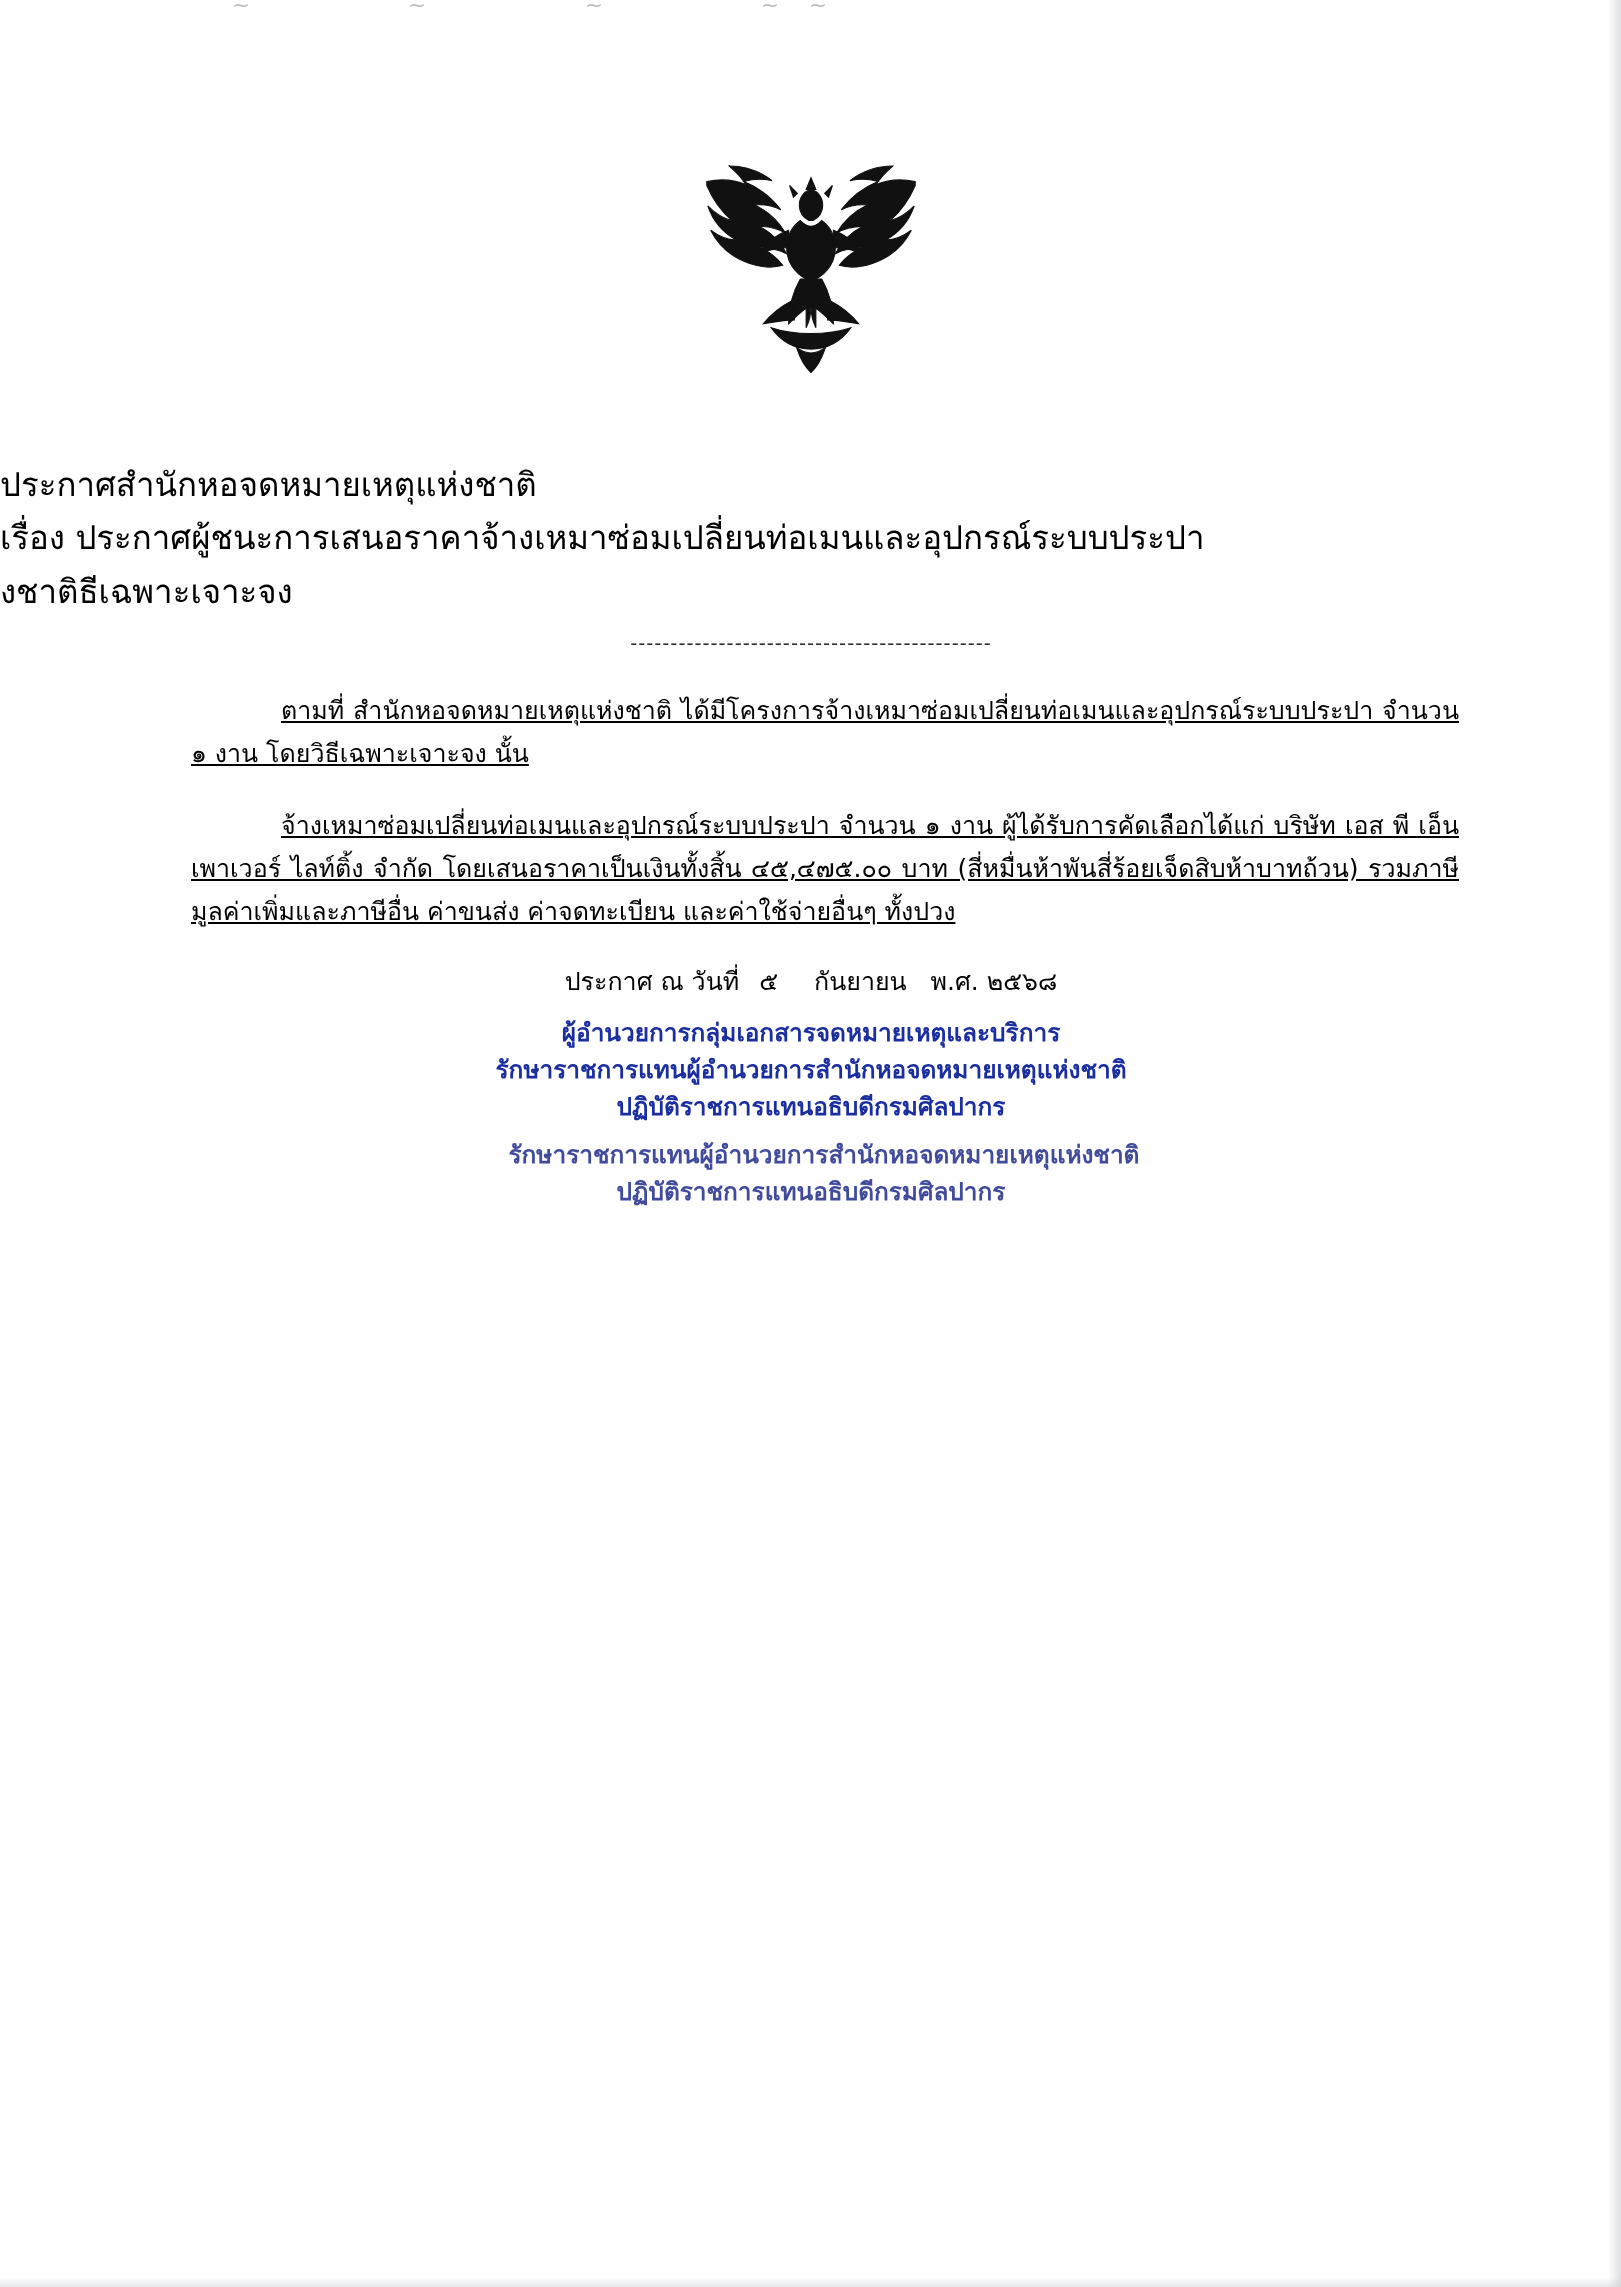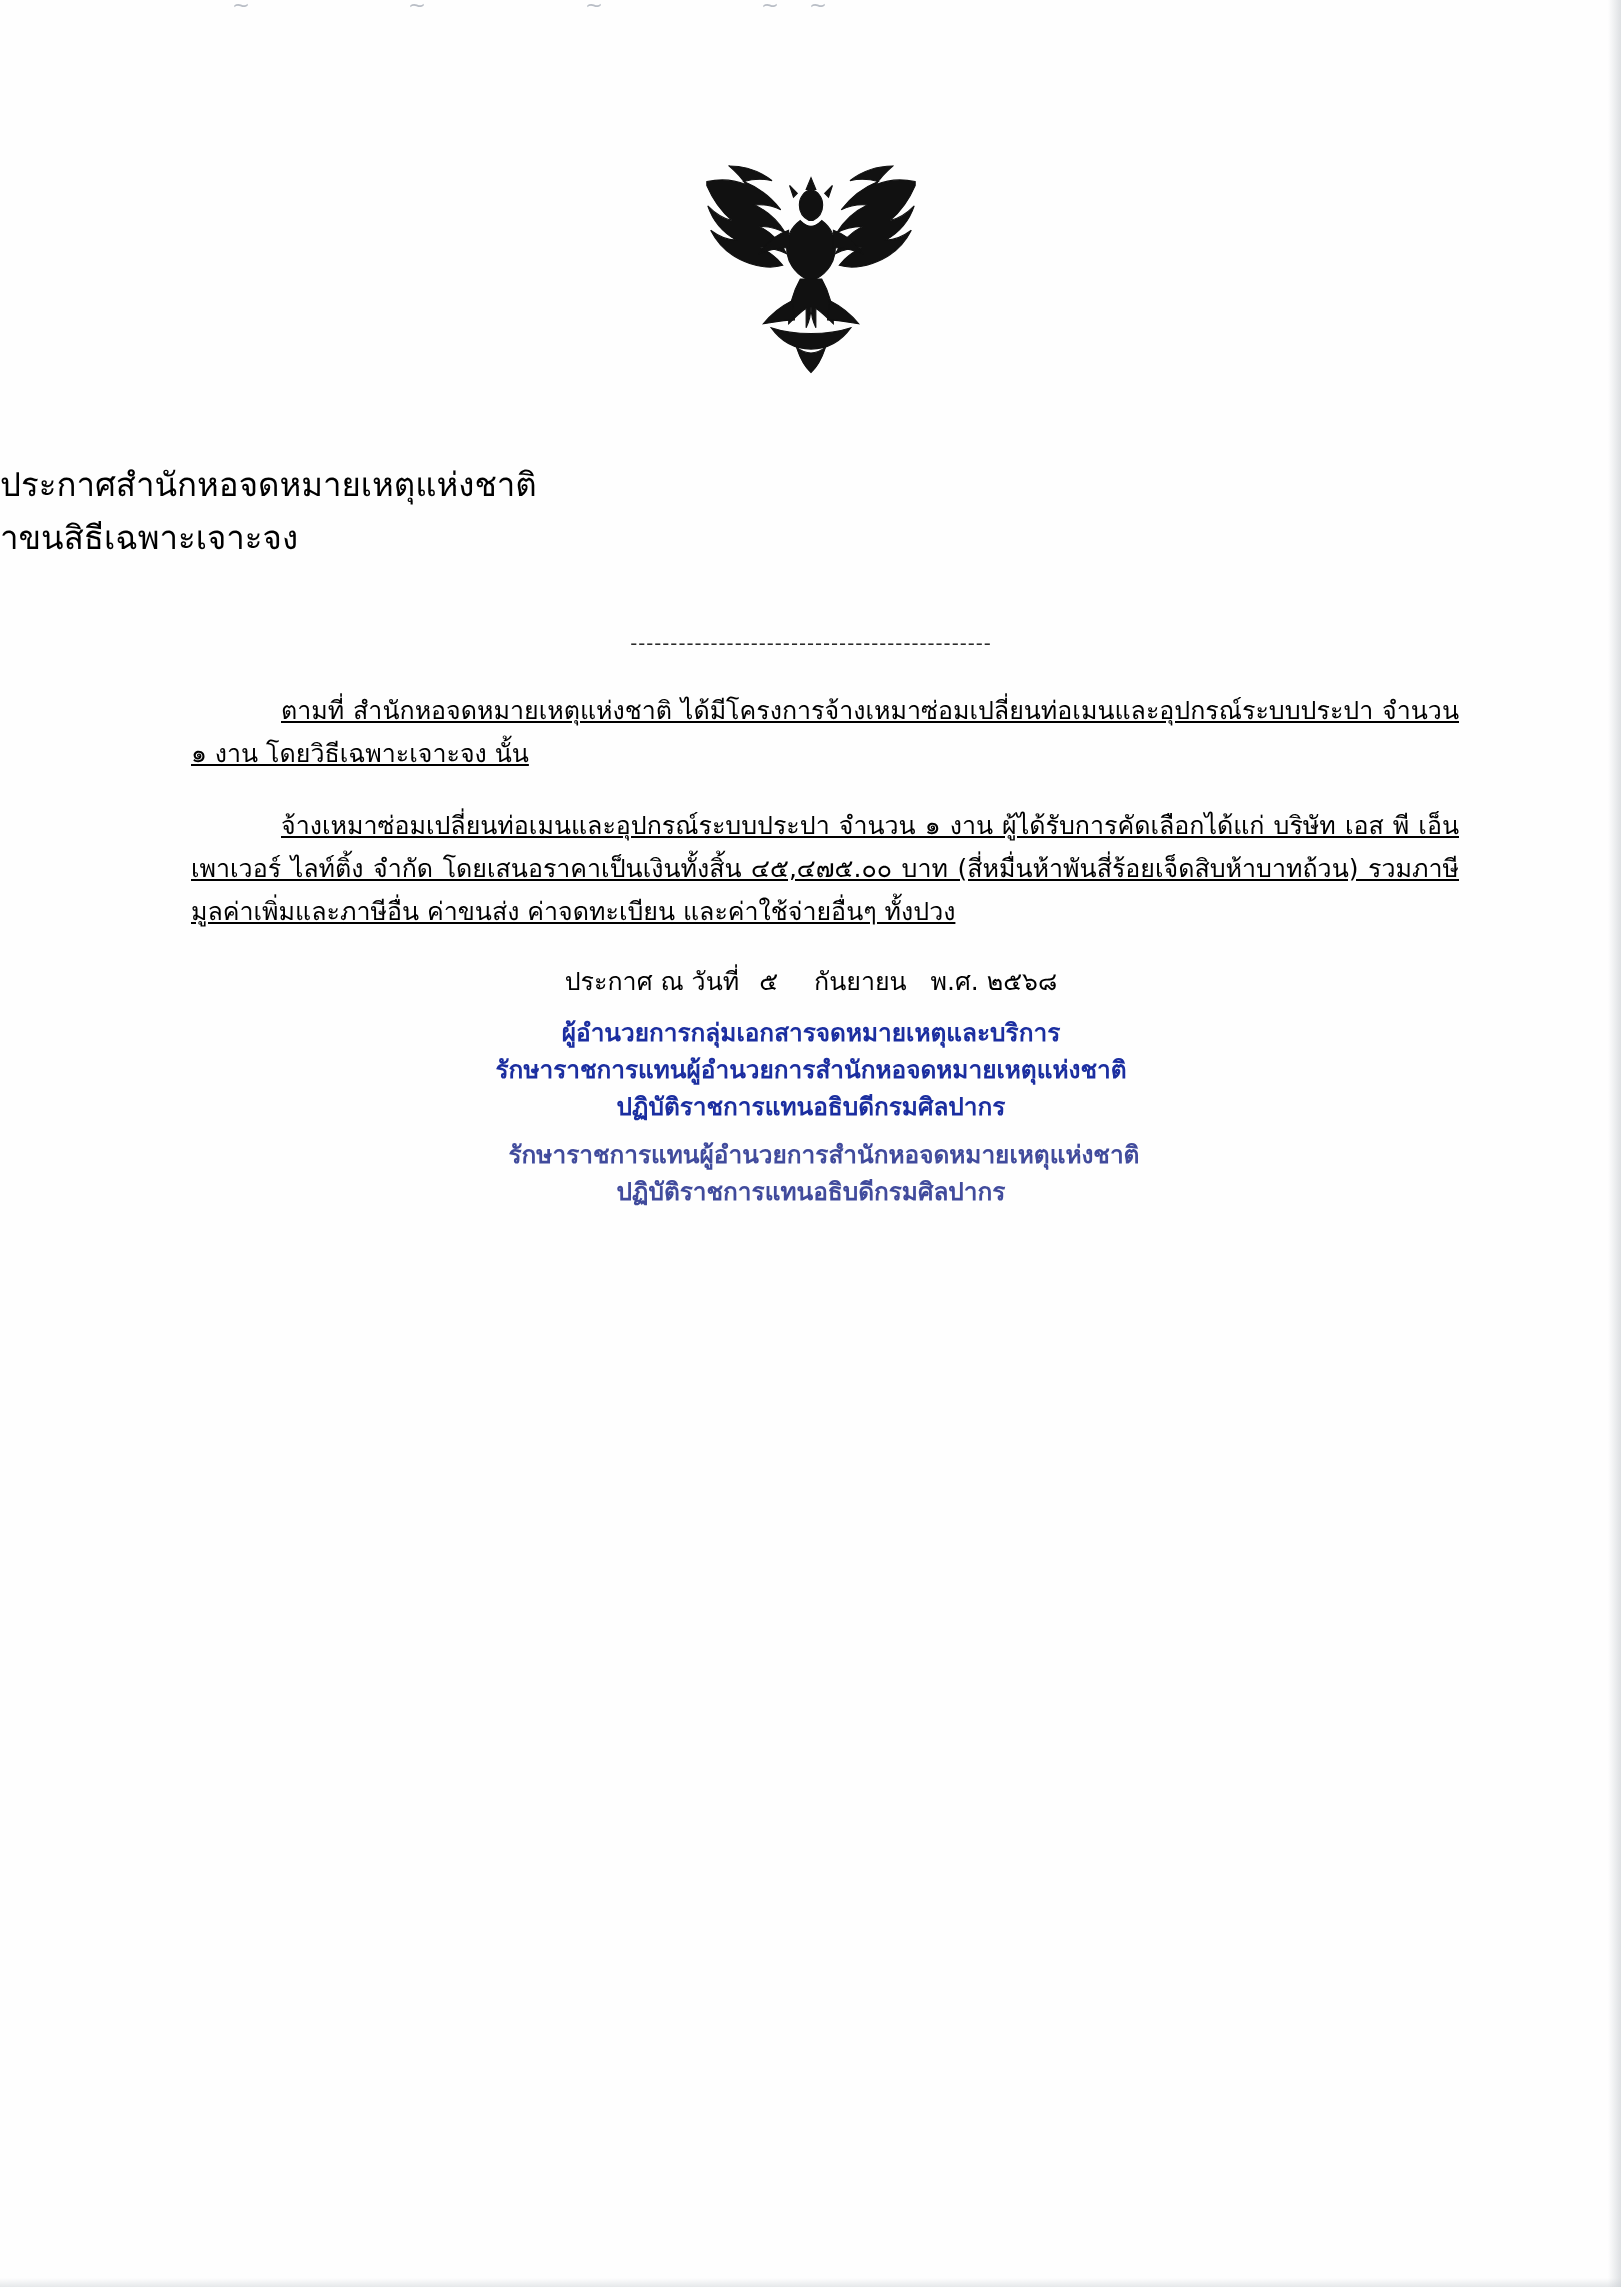--- a/index.html
+++ b/index.html
@@ -205,21 +205,22 @@
         <path d="M96 140 C84 146 74 154 66 164 C78 162 88 160 98 160 Z"></path>
         <path d="M134 140 C146 146 156 154 164 164 C152 162 142 160 132 160 Z"></path>
         <path d="M74 168 C86 172 100 174 115 174 C130 174 144 172 156 168 C146 182 132 190 115 190 C98 190 84 182 74 168 Z"></path>
         <path d="M100 188 C104 200 108 208 115 214 C122 208 126 200 130 188 C125 192 120 194 115 194 C110 194 105 192 100 188 Z"></path>
       </g>
     </svg>
   </div>
 
   <div class="header">
     <div class="line">ประกาศสำนักหอจดหมายเหตุแห่งชาติ</div>
-    <div class="line">าขนสิธีเฉพาะเจาะจง</div>
+    <div class="line">เรื่อง  ประกาศผู้ชนะการเสนอราคาจ้างเหมาซ่อมเปลี่ยนท่อเมนและอุปกรณ์ระบบประปา</div>
+    <div class="line">งชาติธีเฉพาะเจาะจง</div>
   </div>
   <div class="rule">---------------------------------------------</div>
 
   <div class="body-block">
     <p class="para"><span class="indent"></span><span>ตามที่ สำนักหอจดหมายเหตุแห่งชาติ ได้มีโครงการจ้างเหมาซ่อมเปลี่ยนท่อเมนและอุปกรณ์ระบบประปา จำนวน ๑ งาน โดยวิธีเฉพาะเจาะจง นั้น</span></p>
     <p class="para"><span class="indent"></span><span>จ้างเหมาซ่อมเปลี่ยนท่อเมนและอุปกรณ์ระบบประปา  จำนวน ๑ งาน ผู้ได้รับการคัดเลือกได้แก่ บริษัท เอส พี เอ็น เพาเวอร์ ไลท์ติ้ง จำกัด โดยเสนอราคาเป็นเงินทั้งสิ้น ๔๕,๔๗๕.๐๐ บาท (สี่หมื่นห้าพันสี่ร้อยเจ็ดสิบห้าบาทถ้วน) รวมภาษีมูลค่าเพิ่มและภาษีอื่น ค่าขนส่ง ค่าจดทะเบียน และค่าใช้จ่ายอื่นๆ ทั้งปวง</span></p>
   </div>
 
   <div class="date-line">
     <span>ประกาศ  ณ วันที่</span>

